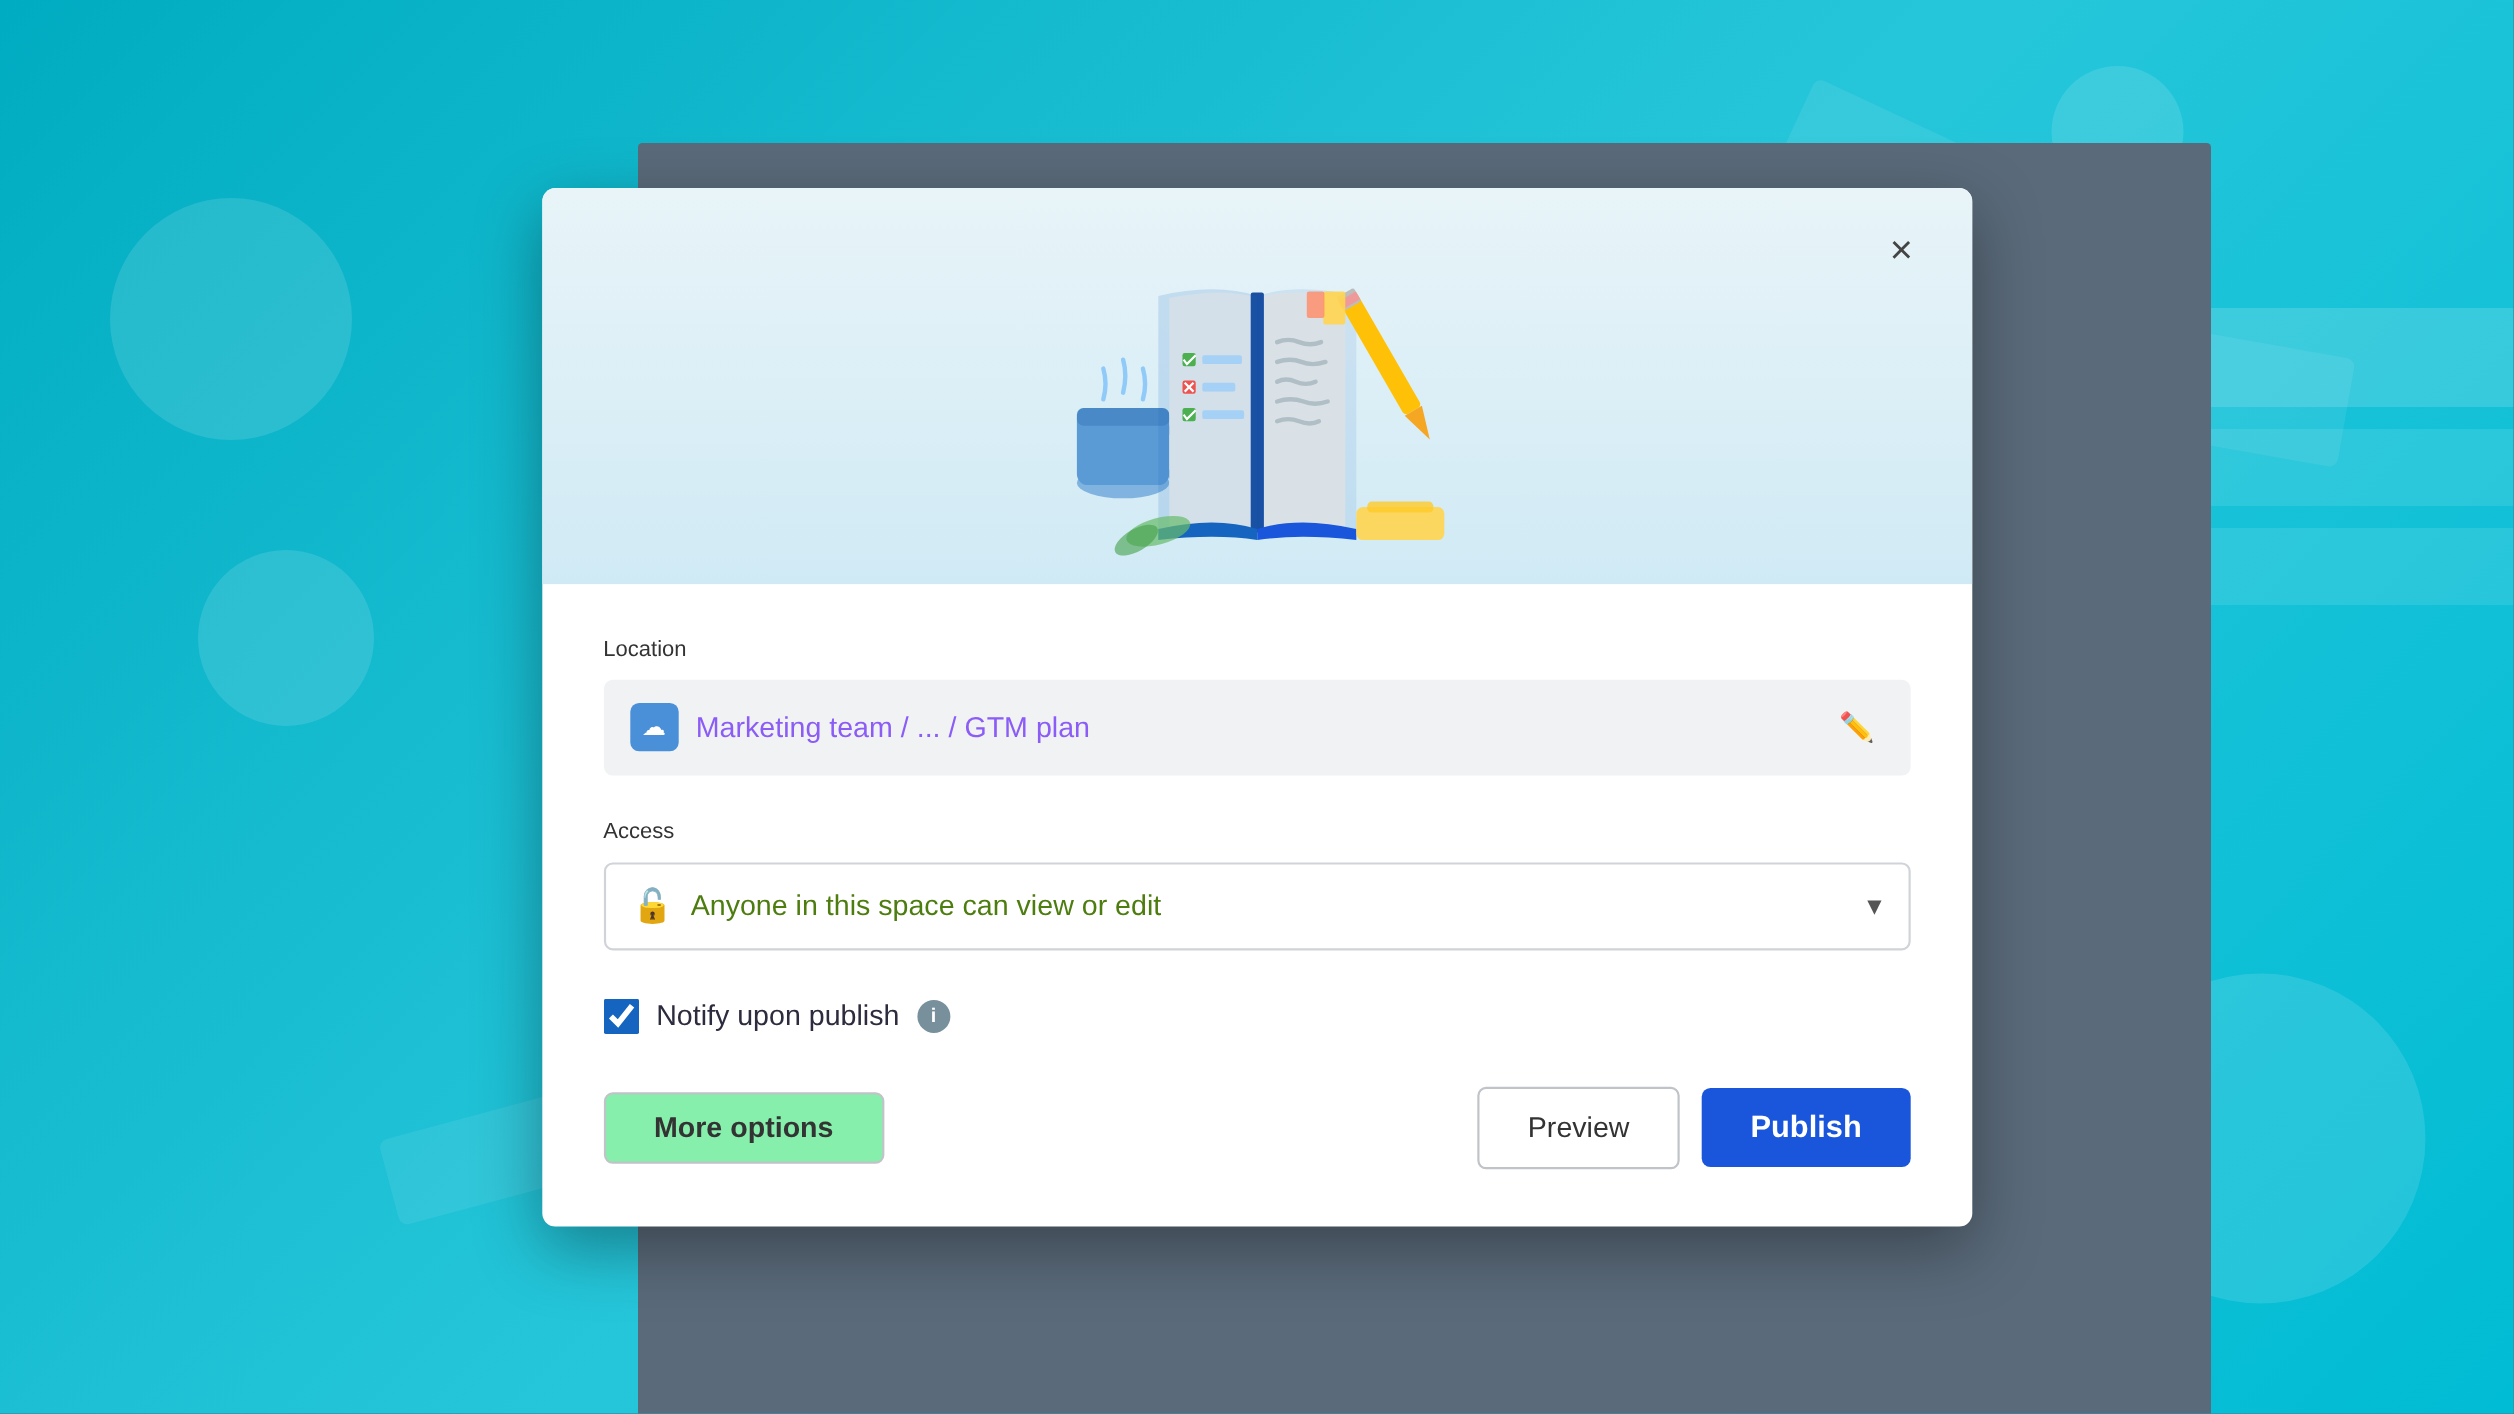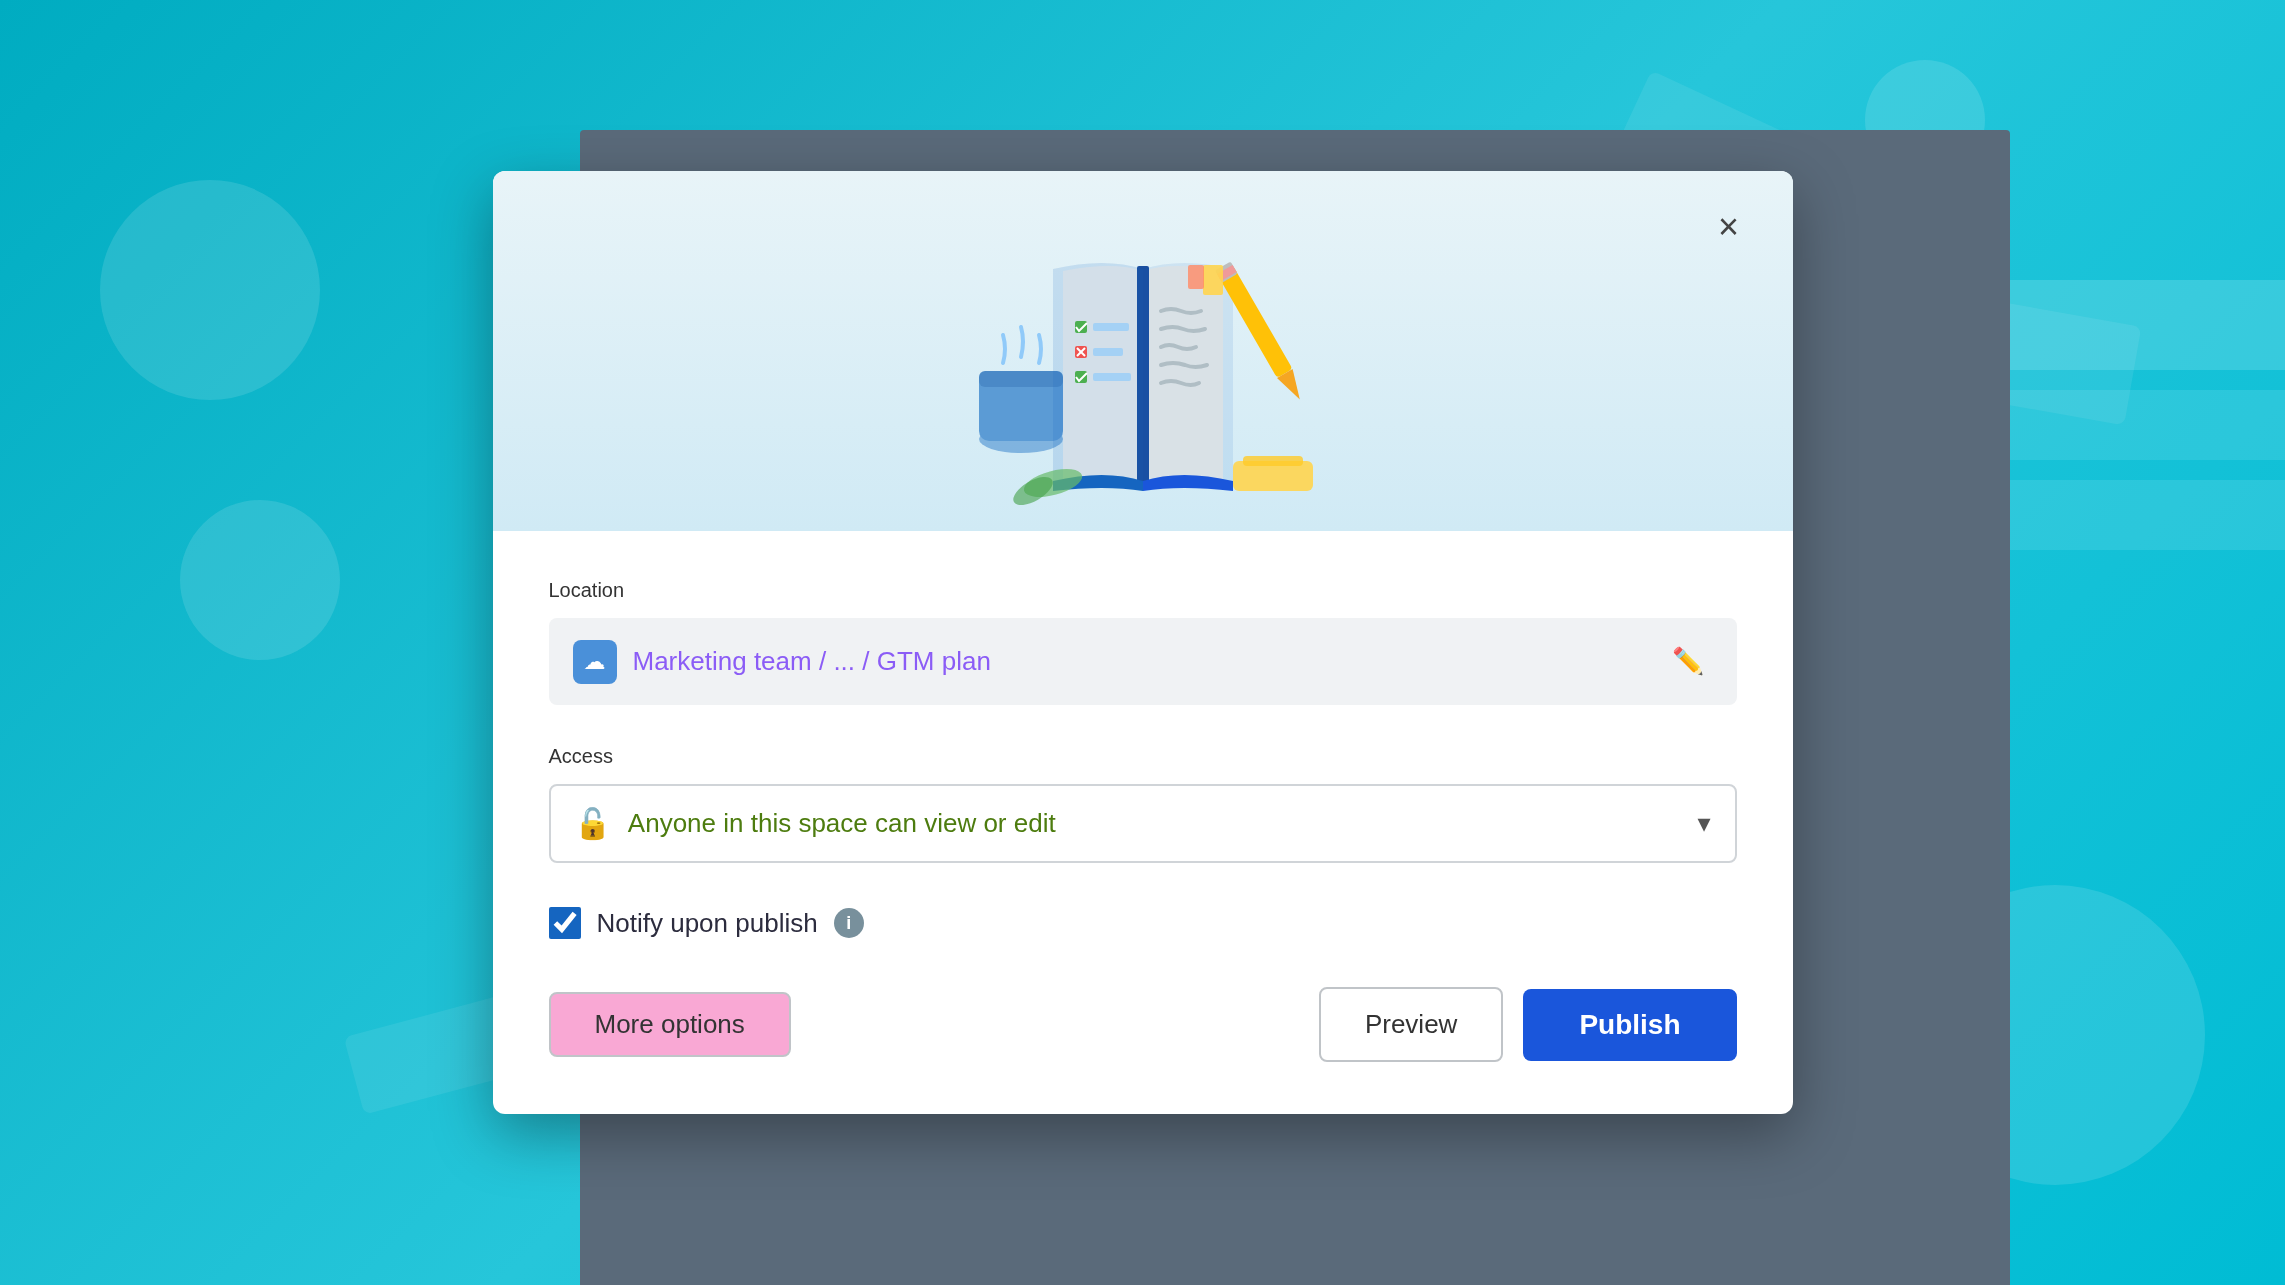--- a/index.html
+++ b/index.html
@@ -263,28 +263,28 @@
     }
 
     
     .modal-footer {
       display: flex;
       align-items: center;
       justify-content: space-between;
     }
 
     .btn-more-options {
-      background: #f9a8d4;
+      background: #86efac;
       border: 2px solid #c0c4c8;
       border-radius: 8px;
       padding: 15px 44px;
       font-size: 26px;
       color: #333;
       cursor: pointer;
-      font-weight: 400;
+      font-weight: 700;
     }
 
     .footer-right {
       display: flex;
       gap: 20px;
       align-items: center;
     }
 
     .btn-preview {
       background: #ffffff;
@@ -295,21 +295,21 @@
       color: #333;
       cursor: pointer;
       font-weight: 500;
       margin-left: 16px;
     }
 
     .btn-publish {
       background: #1a56db;
       border: none;
       border-radius: 8px;
-      padding: 20px 56px;
+      padding: 20px 44px;
       font-size: 28px;
       color: #ffffff;
       cursor: pointer;
       font-weight: 600;
     }
 
     
     .deco-circle-1 { width: 220px; height: 220px; top: 180px; left: 100px; }
     .deco-circle-2 { width: 160px; height: 160px; top: 500px; left: 180px; }
     .deco-circle-3 { width: 300px; height: 300px; bottom: 100px; right: 80px; }

